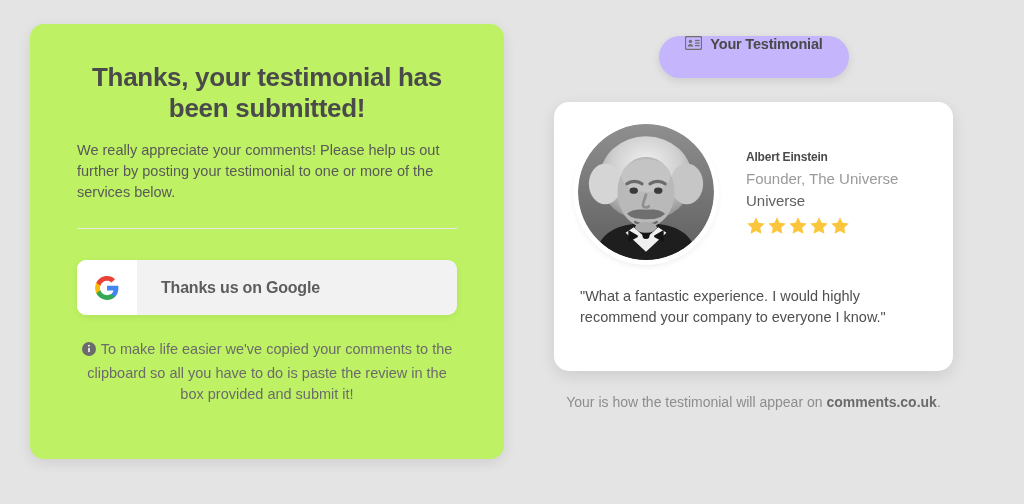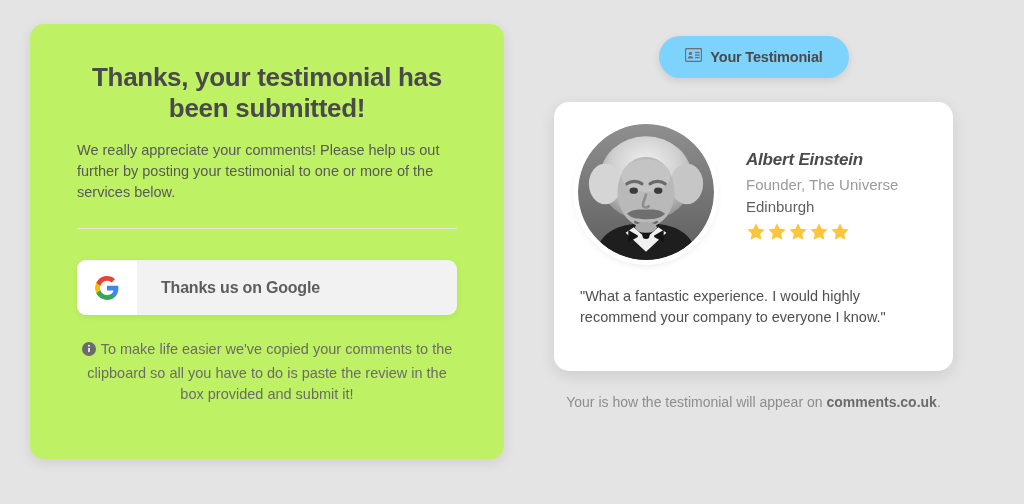--- a/index.html
+++ b/index.html
@@ -106,25 +106,25 @@
     margin-right: 5px;
   }
 
   
   .pill {
     position: absolute;
     left: 659px;
     top: 36px;
     width: 190px;
     height: 42px;
-    background: #7dd3fc;
+    background: #c4b5fd;
     border-radius: 21px;
     box-shadow: 0 3px 9px rgba(0,0,0,0.10);
     display: flex;
-    align-items: center;
+    align-items: flex-start;
     justify-content: center;
     gap: 8px;
     cursor: default;
   }
   .pill-label {
     font-size: 14.5px;
     font-weight: bold;
     color: #4a4a4a;
     letter-spacing: -0.2px;
   }
@@ -156,25 +156,24 @@
     overflow: hidden;
     position: relative;
   }
   .avatar svg { display: block; width: 100%; height: 100%; }
 
   .person {
     padding-left: 32px;
     padding-top: 26px;
   }
   .person-name {
-    font-size: 17px;
+    font-size: 12px;
     font-weight: bold;
     color: #4a4a4a;
     letter-spacing: -0.2px;
-    font-style: italic;
   }
   .person-role {
     margin-top: 6px;
     font-size: 15px;
     color: #9a9a9a;
   }
   .person-location {
     margin-top: 5px;
     font-size: 15px;
     color: #5f5f5f;
@@ -308,21 +307,21 @@
             <path d="M42 72c4 2.5 12 2.5 16 0" stroke="#6d6d6d" stroke-width="1.8" fill="none" stroke-linecap="round"></path>
 
             <ellipse cx="50" cy="76" rx="8" ry="4" fill="#ababab"></ellipse>
           </g>
         </svg>
       </div>
 
       <div class="person">
         <div class="person-name">Albert Einstein</div>
         <div class="person-role">Founder, The Universe</div>
-        <div class="person-location">Edinburgh</div>
+        <div class="person-location">Universe</div>
         <div class="stars">
             <svg width="20" height="20" viewBox="0 0 20 20" class="star">
               <path d="M10 1.2l2.6 5.6 6.1.75-4.5 4.2 1.2 6.05L10 14.9l-5.4 2.9 1.2-6.05-4.5-4.2 6.1-.75z" fill="#fbc63c"></path>
             </svg>
             <svg width="20" height="20" viewBox="0 0 20 20" class="star">
               <path d="M10 1.2l2.6 5.6 6.1.75-4.5 4.2 1.2 6.05L10 14.9l-5.4 2.9 1.2-6.05-4.5-4.2 6.1-.75z" fill="#fbc63c"></path>
             </svg>
             <svg width="20" height="20" viewBox="0 0 20 20" class="star">
               <path d="M10 1.2l2.6 5.6 6.1.75-4.5 4.2 1.2 6.05L10 14.9l-5.4 2.9 1.2-6.05-4.5-4.2 6.1-.75z" fill="#fbc63c"></path>
             </svg>

